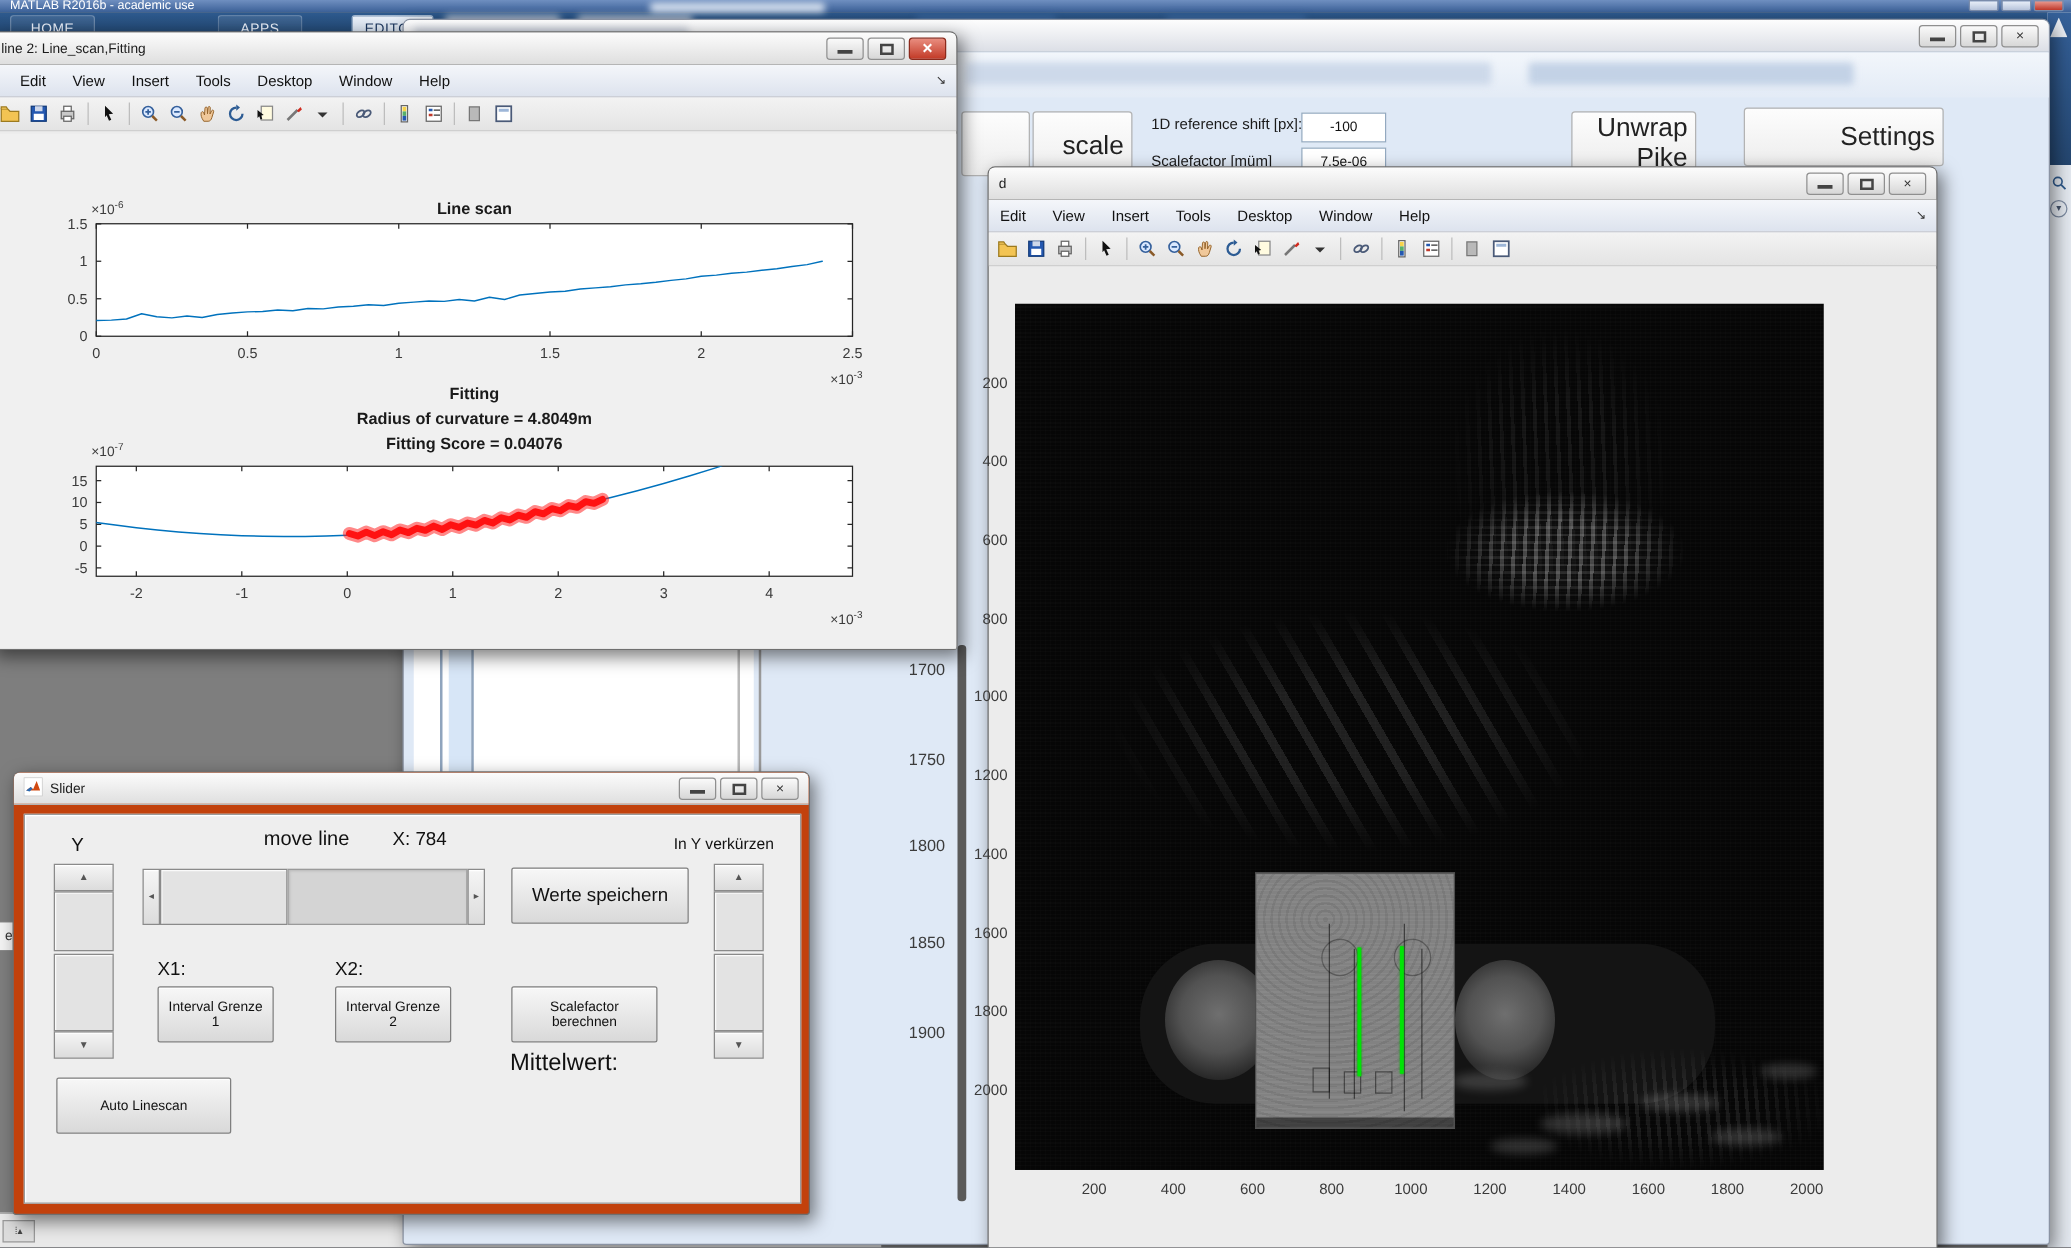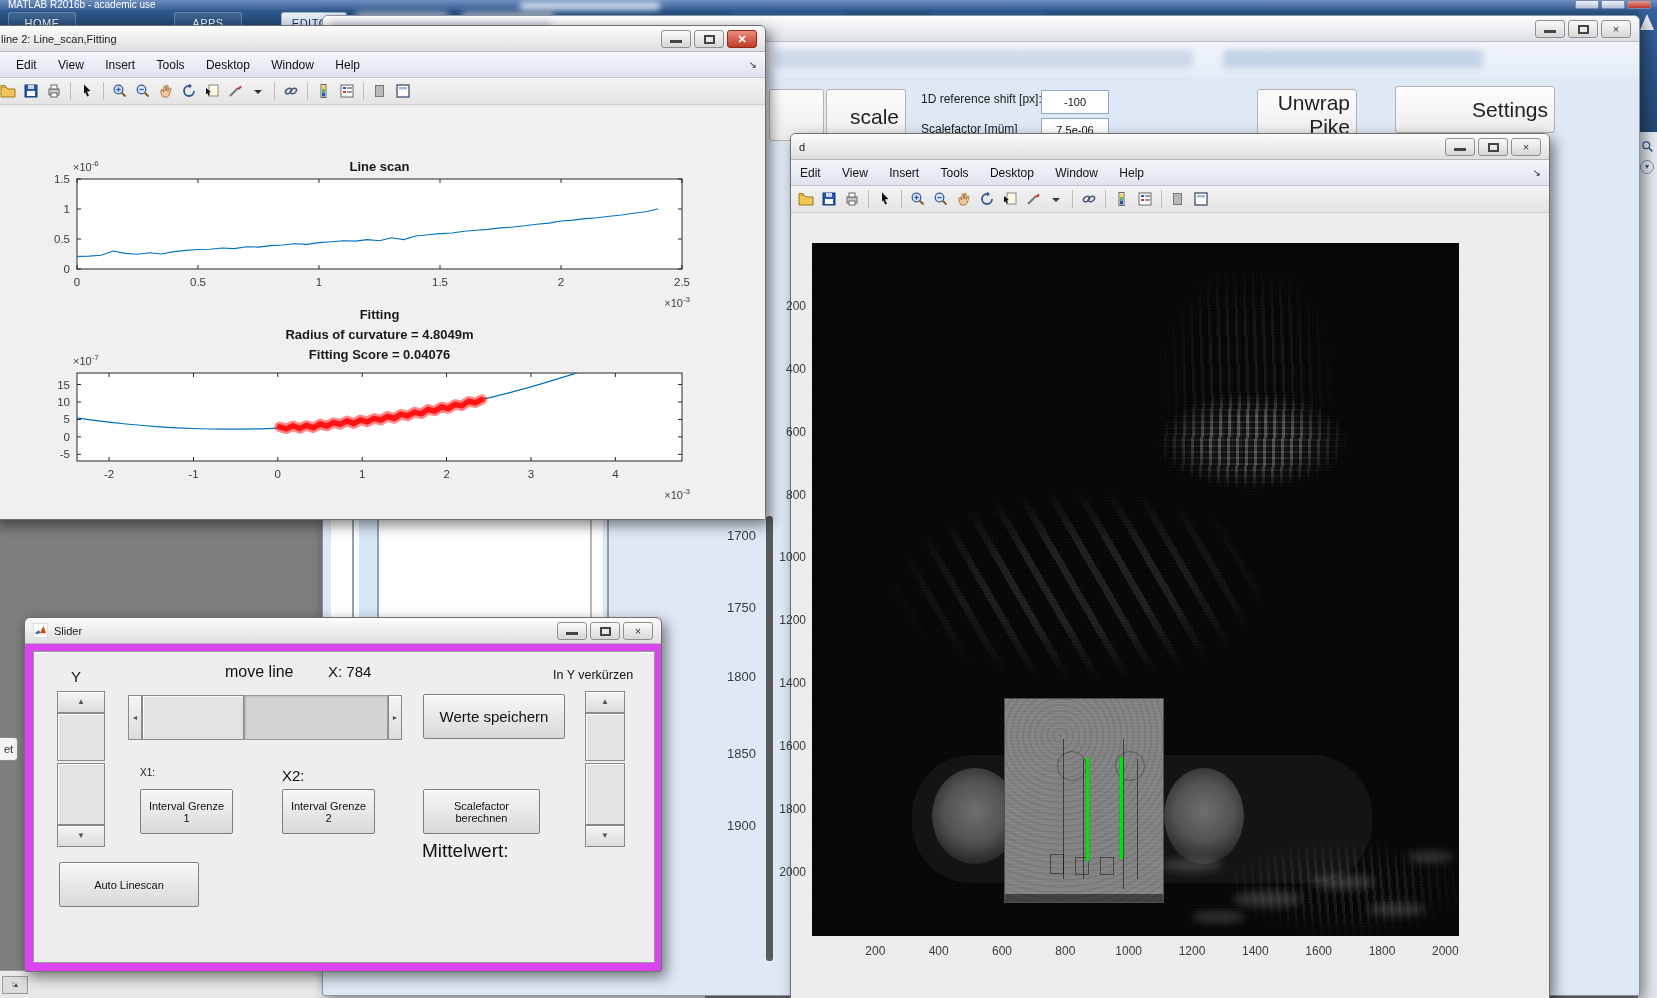--- a/index.html
+++ b/index.html
@@ -118,21 +118,21 @@
     border-radius:3px;font-size:21px;color:#222;text-align:right;}
   .glabel{position:absolute;font-size:12px;color:#1a1a1a;}
   .ginput{position:absolute;width:68px;height:24px;border:1px solid #93a9c0;background:#fff;
     font-size:11px;text-align:center;font-family:"Liberation Sans",sans-serif;color:#111;}
   .gplot{position:absolute;left:8px;top:500px;width:272px;height:430px;background:#fff;
     border-top:1px solid #9aa6b5;}
   .gstripe{position:absolute;top:0;height:100%;}
   .bg-ylab{position:absolute;width:50px;text-align:right;font-size:13px;color:#3c3c3c;}
 
   
-  #sliderwin{left:24px;top:617px;width:638px;height:355px;background:#d946ef;z-index:50;}
+  #sliderwin{left:10px;top:617px;width:638px;height:355px;background:#c2410c;z-index:50;}
   #sliderwin .inner{position:absolute;left:8px;top:33px;width:622px;height:312px;
     background:#eeeeee;border:1px solid #9a9a9a;box-shadow:inset 1px 1px 0 #fff;}
   .slab{position:absolute;color:#111;}
   .mbtn{position:absolute;background:linear-gradient(#f7f7f7,#d9d9d9);border:1px solid #7f7f7f;
     border-radius:2px;font-size:11px;color:#111;text-align:center;
     box-shadow:inset 0 1px 0 #fff;}
   .sl-arrow{position:absolute;background:linear-gradient(#f5f5f5,#dcdcdc);border:1px solid #8a8a8a;
     color:#555;font-size:8px;text-align:center;box-shadow:inset 0 1px 0 #fff;}
   .sl-seg{position:absolute;background:#e3e3e3;border:1px solid #8a8a8a;box-shadow:inset 1px 1px 0 #fafafa;}
   .sl-track{position:absolute;background:#d4d4d4;border:1px solid #9a9a9a;box-shadow:inset 1px 1px 2px #bbb;}
@@ -670,21 +670,21 @@
     <div class="sl-arrow" style="left:363px;top:77px;width:14px;height:45px;line-height:43px;font-size:7px;">►</div>
 
     <button class="mbtn" style="left:398px;top:76px;width:142px;height:45px;font-size:15px;">Werte speichern</button>
     <div class="slab" style="left:528px;top:50px;font-size:12.5px;">In Y verkürzen</div>
 
     <div class="sl-arrow" style="left:560px;top:73px;width:40px;height:22px;line-height:20px;">▲</div>
     <div class="sl-seg" style="left:560px;top:95px;width:40px;height:48px;"></div>
     <div class="sl-seg" style="left:560px;top:145px;width:40px;height:62px;"></div>
     <div class="sl-arrow" style="left:560px;top:207px;width:40px;height:22px;line-height:20px;">▼</div>
 
-    <div class="slab" style="left:115px;top:149px;font-size:10px;">X1:</div>
+    <div class="slab" style="left:115px;top:149px;font-size:15px;">X1:</div>
     <div class="slab" style="left:257px;top:149px;font-size:15px;">X2:</div>
     <button class="mbtn" style="left:115px;top:171px;width:93px;height:45px;">Interval Grenze 1</button>
     <button class="mbtn" style="left:257px;top:171px;width:93px;height:45px;">Interval Grenze 2</button>
     <button class="mbtn" style="left:398px;top:171px;width:117px;height:45px;">Scalefactor berechnen</button>
     <div class="slab" style="left:397px;top:222px;font-size:19px;">Mittelwert:</div>
     <button class="mbtn" style="left:34px;top:244px;width:140px;height:45px;">Auto Linescan</button>
   </div>
 
 </div>
 

